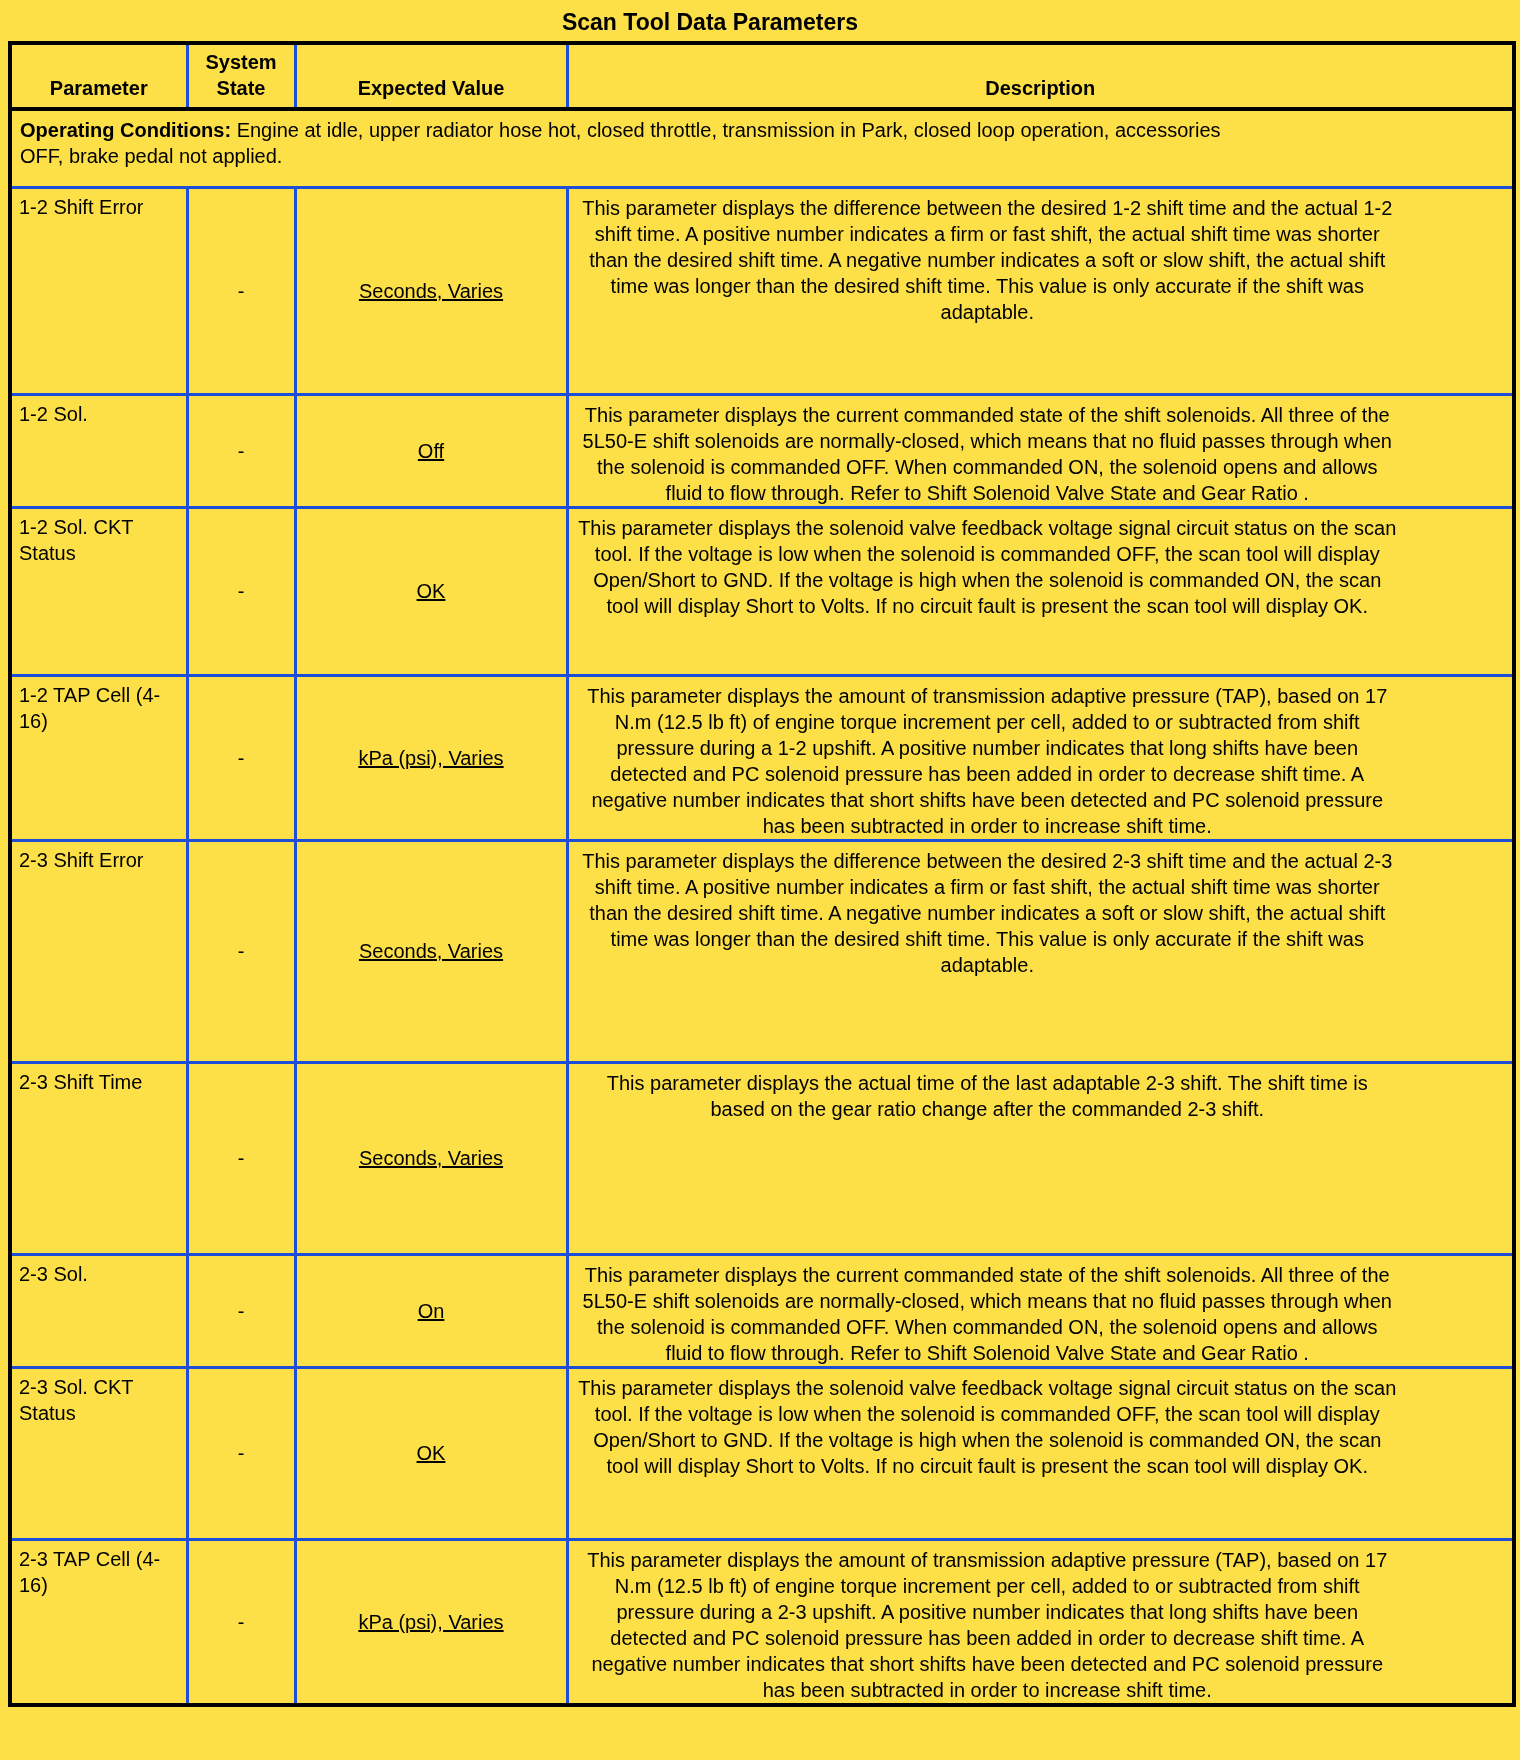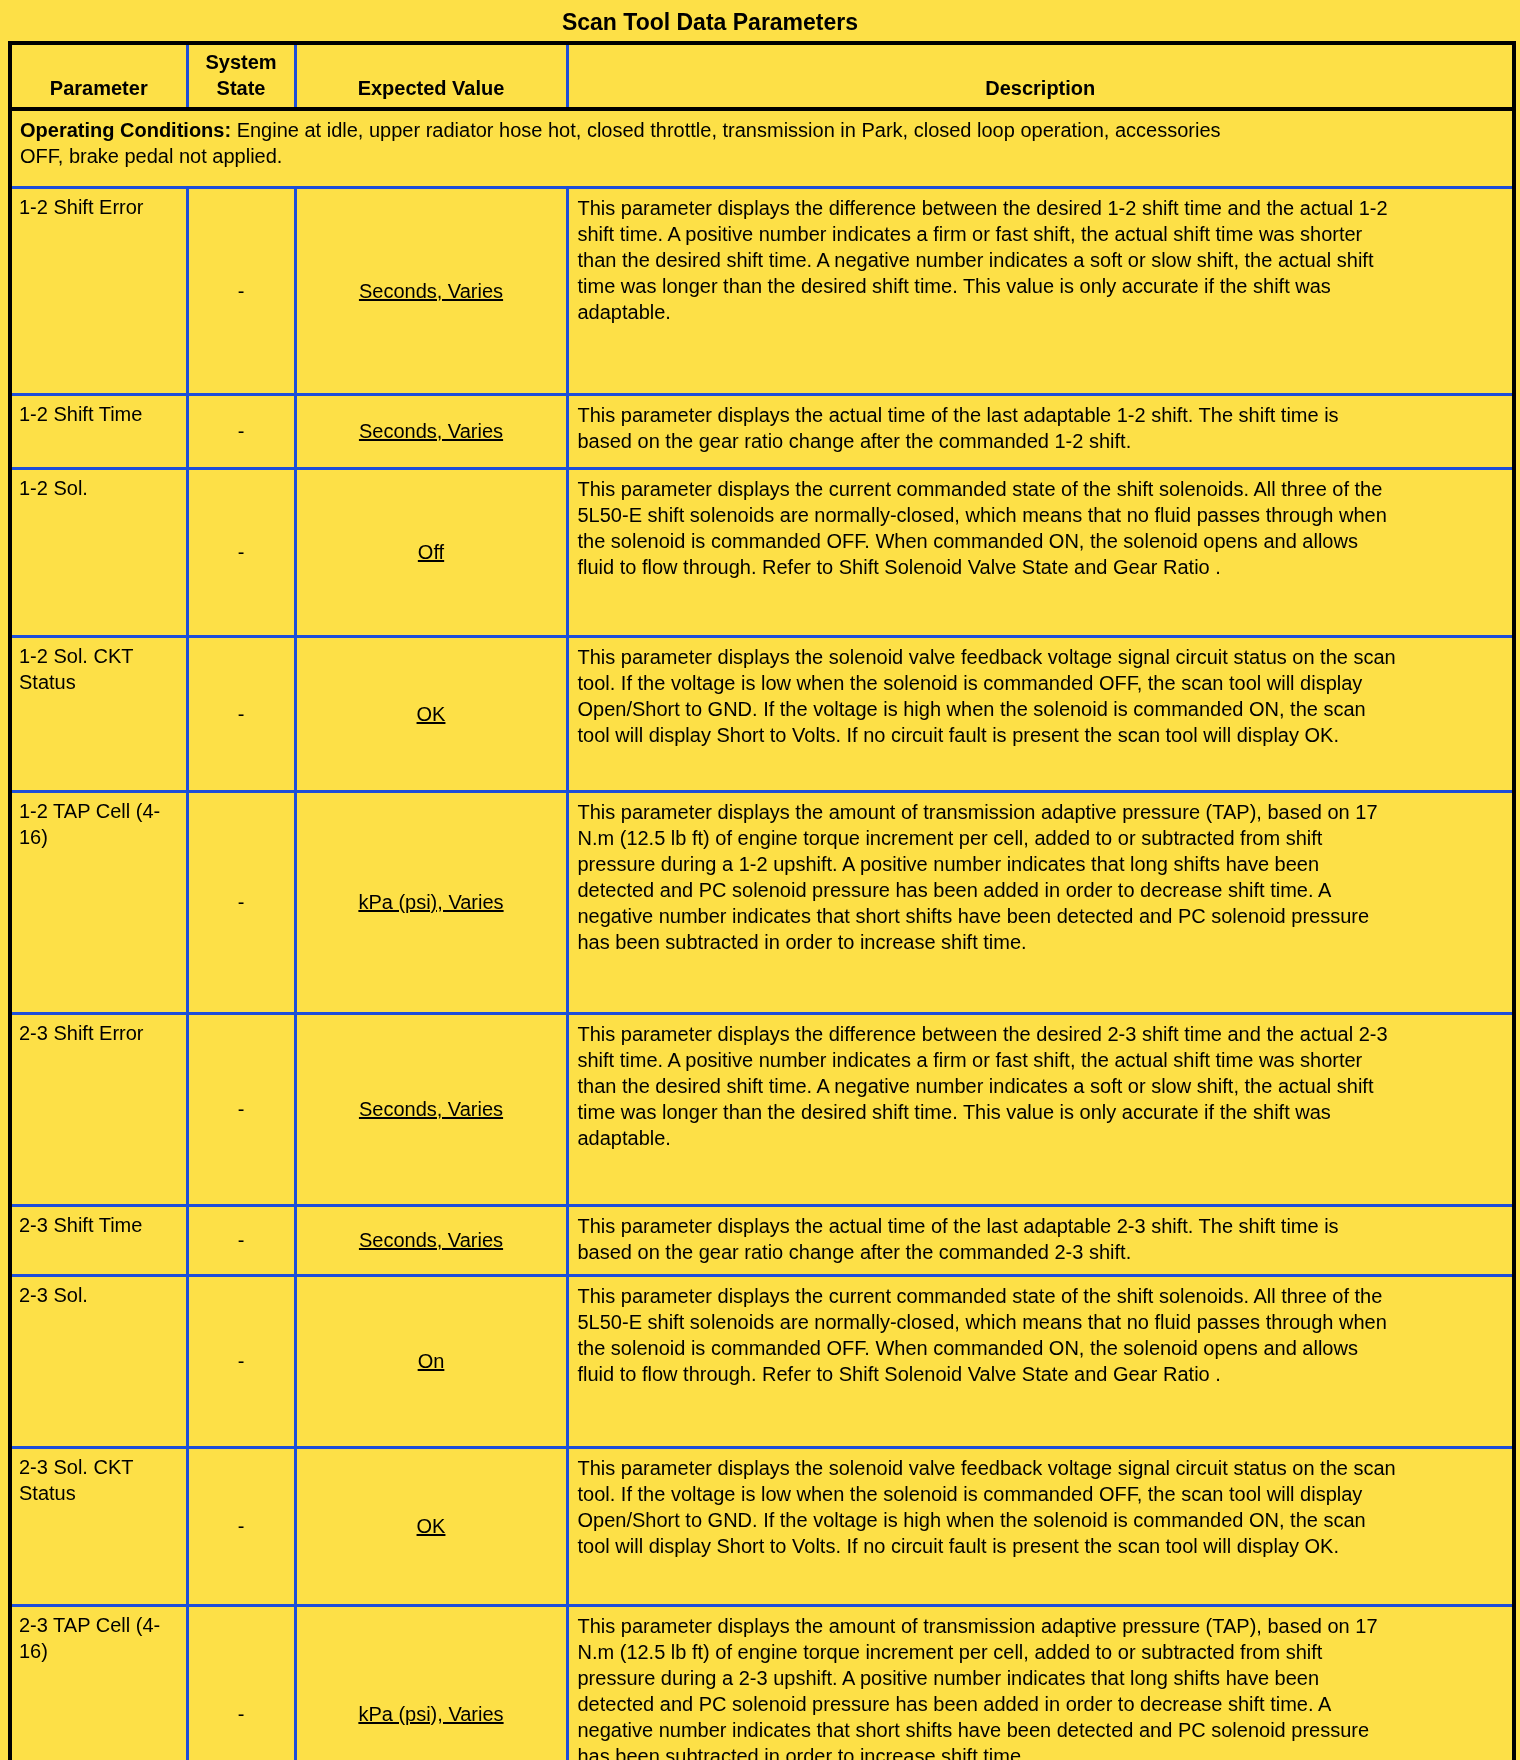--- a/index.html
+++ b/index.html
@@ -64,21 +64,21 @@
     padding: 2px;
   }
   td.td-expected {
     vertical-align: middle;
     text-align: center;
     padding: 2px 6px;
     text-decoration: underline;
   }
   td.td-desc {
     vertical-align: top;
-    text-align: left;
+    text-align: center;
     padding: 6px 115px 0 9px;
   }
   
   tbody tr:nth-child(2)  { height: 207px; } 
   tbody tr:nth-child(3)  { height: 74px;  } 
   tbody tr:nth-child(4)  { height: 168px; } 
   tbody tr:nth-child(5)  { height: 155px; } 
   tbody tr:nth-child(6)  { height: 222px; } 
   tbody tr:nth-child(7)  { height: 192px; } 
   tbody tr:nth-child(8)  { height: 70px;  } 
@@ -111,26 +111,20 @@
     <tbody id="rows-body">
       <tr class="op-row">
         <td class="td-op" colspan="4"><span class="bold">Operating Conditions:</span><span> Engine at idle, upper radiator hose hot, closed throttle, transmission in Park, closed loop operation, accessories OFF, brake pedal not applied.</span></td>
       </tr>
 
     <tr>
           <td class="td-param">1-2 Shift Error</td>
           <td class="td-state">-</td>
           <td class="td-expected">Seconds, Varies</td>
           <td class="td-desc">This parameter displays the difference between the desired 1-2 shift time and the actual 1-2 shift time. A positive number indicates a firm or fast shift, the actual shift time was shorter than the desired shift time. A negative number indicates a soft or slow shift, the actual shift time was longer than the desired shift time. This value is only accurate if the shift was adaptable.</td>
-        </tr>
-        <tr>
-          <td class="td-param">1-2 Shift Time</td>
-          <td class="td-state">-</td>
-          <td class="td-expected">Seconds, Varies</td>
-          <td class="td-desc">This parameter displays the actual time of the last adaptable 1-2 shift. The shift time is based on the gear ratio change after the commanded 1-2 shift.</td>
         </tr>
         <tr>
           <td class="td-param">1-2 Sol.</td>
           <td class="td-state">-</td>
           <td class="td-expected">Off</td>
           <td class="td-desc">This parameter displays the current commanded state of the shift solenoids. All three of the 5L50-E shift solenoids are normally-closed, which means that no fluid passes through when the solenoid is commanded OFF. When commanded ON, the solenoid opens and allows fluid to flow through. Refer to Shift Solenoid Valve State and Gear Ratio .</td>
         </tr>
         <tr>
           <td class="td-param">1-2 Sol. CKT Status</td>
           <td class="td-state">-</td>

